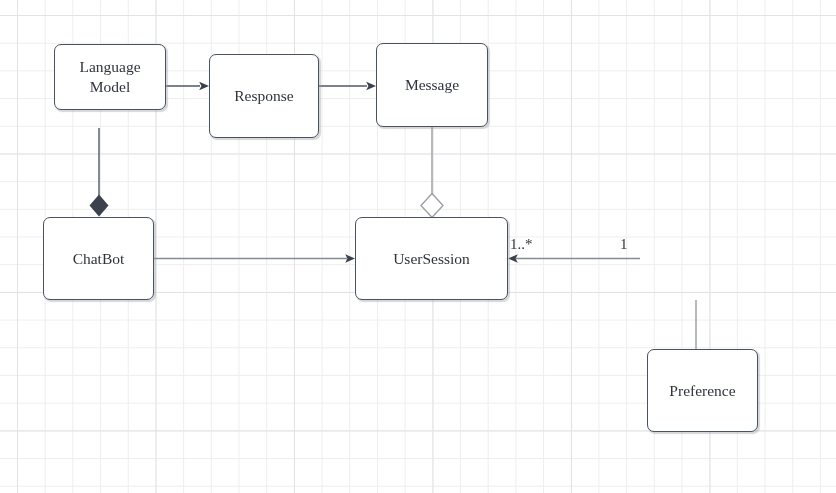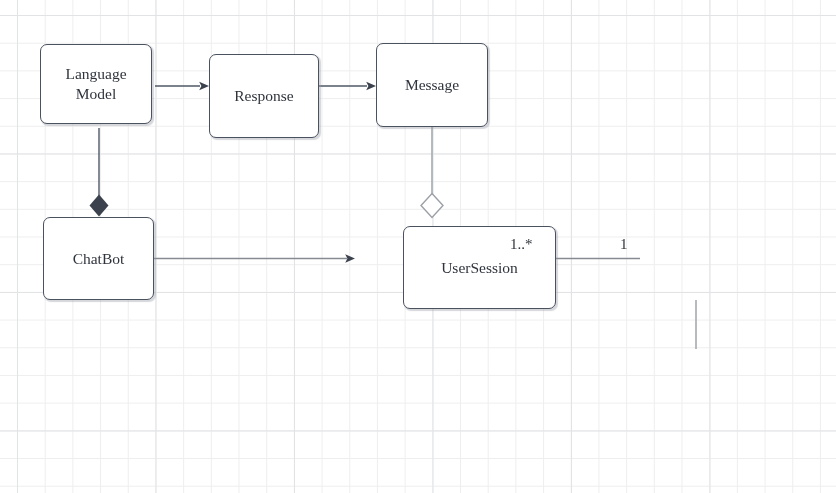--- a/index.html
+++ b/index.html
@@ -39,25 +39,25 @@
   }
   .node-label {
     font-size: 15.5px;
     line-height: 1.28;
     color: #2f343c;
     text-align: center;
     white-space: pre-line;
     padding: 0 4px;
   }
 
-  #n-language-model { left: 40px;  top: 44px;  width: 112px; height: 80px; }
+  #n-language-model { left: 54px;  top: 44px;  width: 112px; height: 66px; }
   #n-response       { left: 209px; top: 43px;  width: 110px; height: 84px; margin-top: 11px; }
   #n-message        { left: 376px; top: 43px;  width: 112px; height: 84px; }
   #n-chatbot        { left: 43px;  top: 217px; width: 111px; height: 83px; }
-  #n-usersession    { left: 355px; top: 226px; width: 153px; height: 83px; margin-left: 48px; }
+  #n-usersession    { left: 355px; top: 217px; width: 153px; height: 83px; }
   #n-user           { left: 640px; top: 217px; width: 113px; height: 83px; }
   #n-preference     { left: 647px; top: 349px; width: 111px; height: 83px; }
 
   .edge-label {
     position: absolute;
     font-size: 15px;
     line-height: 1;
     color: #2e333b;
   }
   #lbl-many { left: 510px; top: 237px; }
@@ -120,17 +120,20 @@
 
   <div class="node" id="n-message">
     <span class="node-label">Message</span>
   </div>
 
   <div class="node" id="n-usersession">
     <span class="node-label">UserSession</span>
   </div>
 
 
+  <div class="node" id="n-preference">
+    <span class="node-label">Preference</span>
+  </div>
 
   <span class="edge-label" id="lbl-many">1..*</span>
   <span class="edge-label" id="lbl-one">1</span>
 
 </div>
 
 </body></html>

